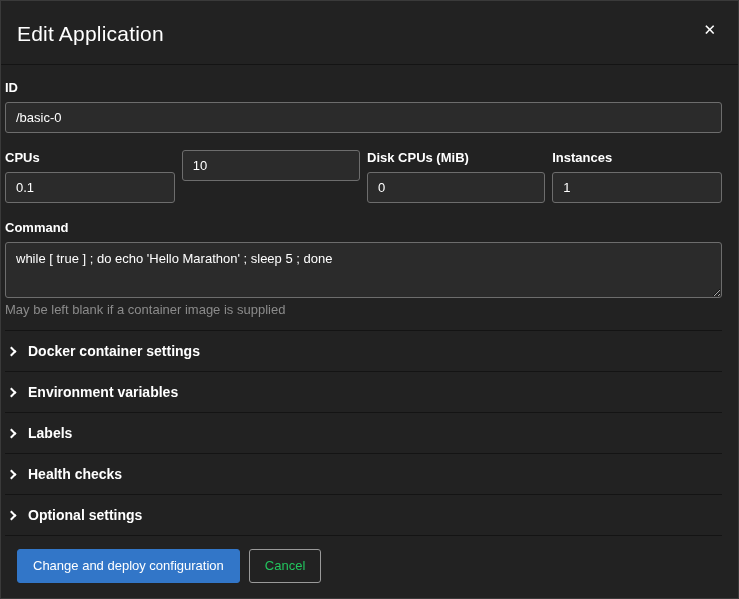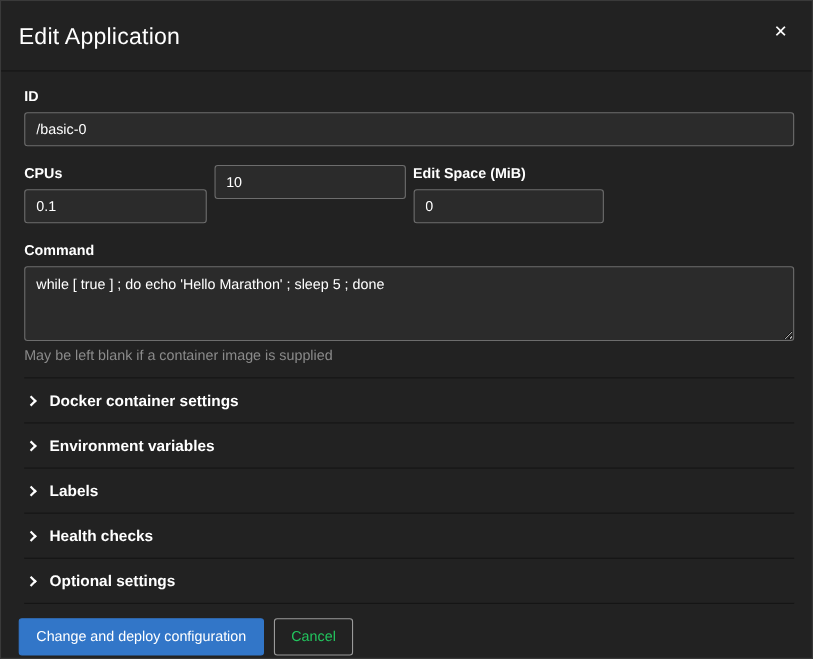--- a/index.html
+++ b/index.html
@@ -37,42 +37,42 @@
     font-size: 15px;
     line-height: 1;
     padding: 4px 6px;
     cursor: pointer;
     font-family: "Liberation Sans", sans-serif;
   }
 
   
   .modal-body {
     flex: 1 1 auto;
-    padding: 15px 16px 0 21px;
+    padding: 15px 16px 0 4px;
   }
 
   .form-label {
     display: block;
     font-size: 13px;
     font-weight: 700;
     margin-bottom: 7px;
   }
   .text-input {
     width: 100%;
     background: #2b2b2b;
     border: 1px solid #6d6d6d;
     border-radius: 3px;
     color: #ffffff;
     padding: 7px 10px;
     font-size: 13px;
     font-family: "Liberation Sans", sans-serif;
     outline: none;
   }
   textarea.text-input {
-    height: 68px;
+    height: 56px;
     resize: both;
     line-height: 1.4;
   }
 
   .field-row {
     display: grid;
     grid-template-columns: 1fr 1.05fr 1.05fr 1fr;
     gap: 7px;
     margin-top: 17px;
   }
@@ -161,22 +161,26 @@
 
     <div class="field-row">
       <div>
         <label class="form-label">CPUs</label>
         <input class="text-input" type="text" value="0.1" style="">
       </div>
       <div>
         <input class="text-input" type="text" value="10" style="">
       </div>
       <div>
-        <label class="form-label">Edit Space (MiB)</label>
+        <label class="form-label">Disk CPUs (MiB)</label>
         <input class="text-input" type="text" value="0" style="">
+      </div>
+      <div>
+        <label class="form-label">Instances</label>
+        <input class="text-input" type="text" value="1" style="">
       </div>
     </div>
 
     <div class="command-group">
       <label class="form-label">Command</label>
       <textarea class="text-input" style="">while [ true ] ; do echo 'Hello Marathon' ; sleep 5 ; done</textarea>
       <div class="help-text">May be left blank if a container image is supplied</div>
     </div>
 
     <div class="sections">

